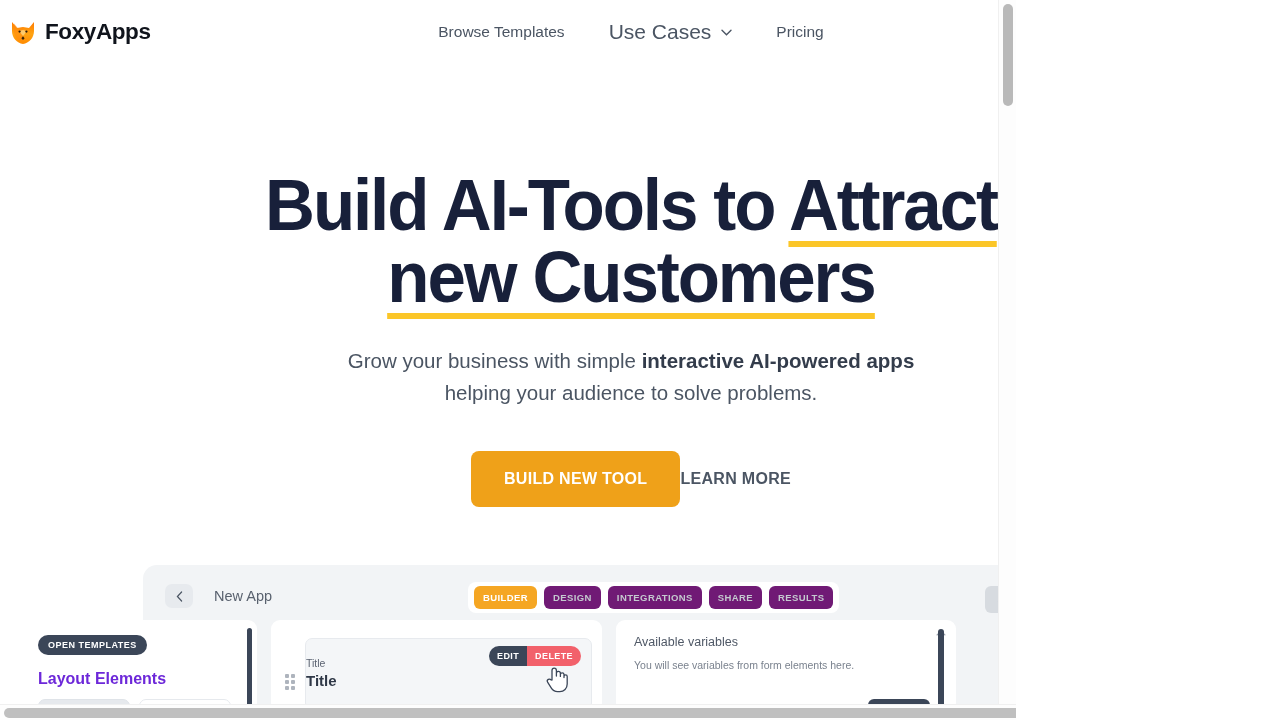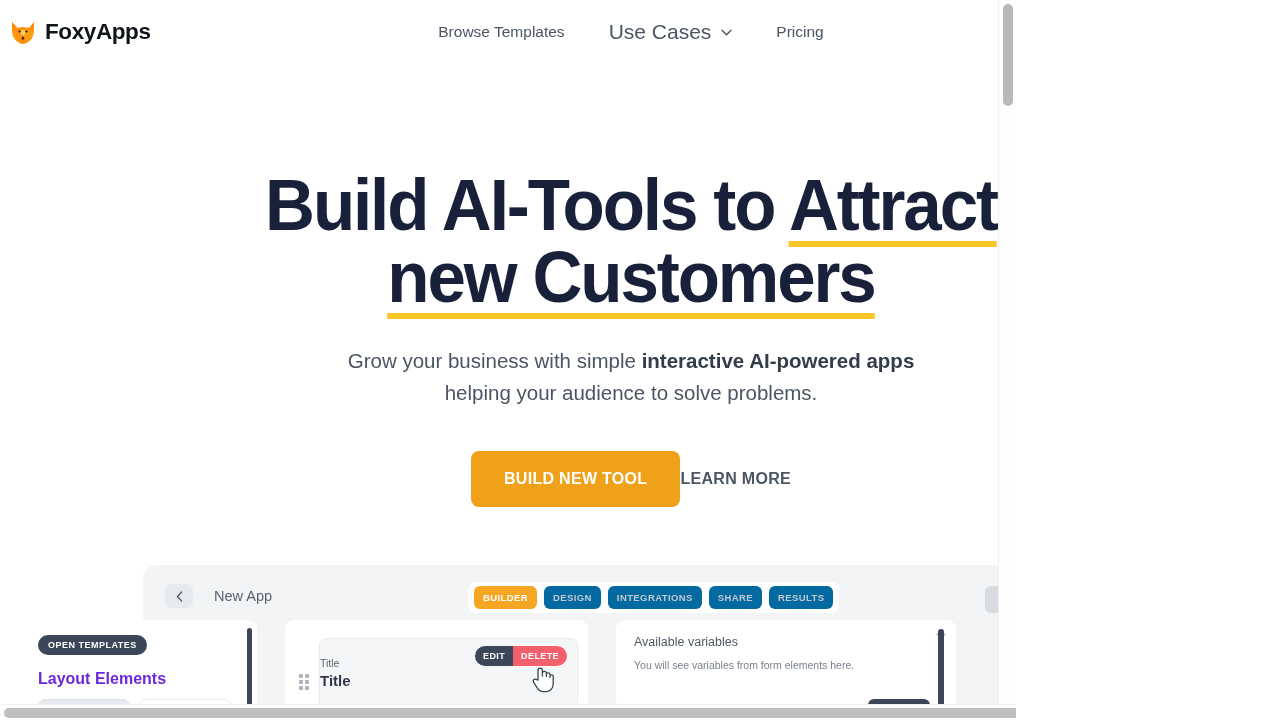--- a/index.html
+++ b/index.html
@@ -120,35 +120,35 @@
   .back-chev { width: 7px; height: 11px; display:block; }
   .pv-title { margin-left: 21px; font-size: 14.5px; color: #59616e; }
   .tabgroup {
     position: absolute; left: 325px; top: 17px;
     display: flex; gap: 7px;
     background: #ffffff; border-radius: 8px; padding: 4px 6px;
   }
   .tab {
     font-size: 9.5px; font-weight: bold; letter-spacing: 0.4px;
     padding: 6px 9px; border-radius: 6px;
-    background: #0369a1; color: #c4c9cf; cursor: pointer;
+    background: #701a75; color: #c4c9cf; cursor: pointer;
     white-space: nowrap;
   }
   .tab.active { background: #f5a623; color: #ffffff; }
   .save-btn {
     position: absolute; right: 27px; top: 21px;
     font-size: 9.5px; font-weight: bold; letter-spacing: 0.4px;
     padding: 8px 12px; border-radius: 6px;
     background: #d7dbe0; color: #c2c7ce; cursor: pointer;
     white-space: nowrap;
   }
 
   .pv-body {
     position: absolute; top: 620px; left: 0;
-    width: 978px; display: flex; gap: 28px;
+    width: 978px; display: flex; gap: 14px;
     padding: 0 22px;
   }
   .panel {
     background: #ffffff; border-radius: 9px;
     position: relative; overflow: hidden;
   }
   .panel-left { width: 235px; height: 92px; padding: 14px 16px; }
   .panel-mid { flex: 1; height: 92px; display: flex; align-items: flex-start; padding: 12px 10px; }
   .panel-right { width: 340px; height: 92px; padding: 15px 18px; }
 

